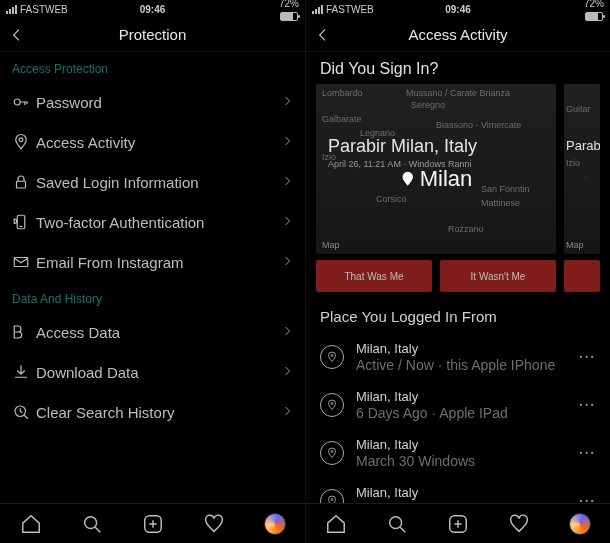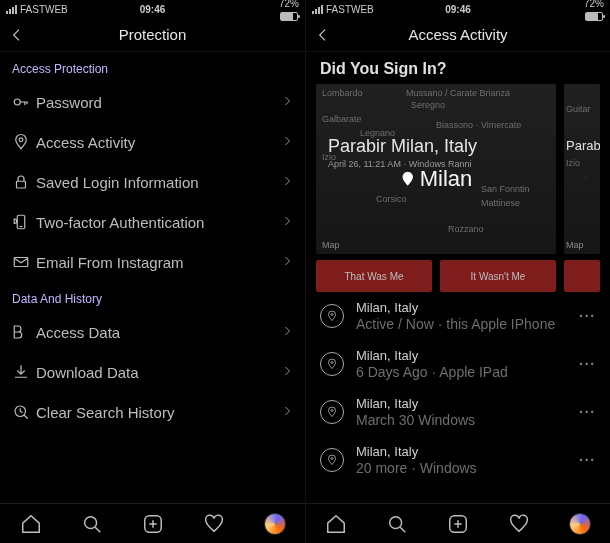--- a/index.html
+++ b/index.html
@@ -64,21 +64,21 @@
   }
   .page-header .title {
     position:absolute; left:50%; transform:translateX(-50%);
     font-size: 15px; color:#e5e5e5;
   }
 
   
   .content { flex:1; overflow:hidden; padding: 0; }
   .section-label {
     font-size: 12px;
-    color: #c4b5fd;
+    color: #0f766e;
     padding: 10px 12px 6px;
   }
   .rows { }
   .row {
     display:flex;
     align-items:center;
     height: 40px;
     padding: 0 12px;
   }
   .row.sm { height: 34px; }
@@ -95,21 +95,21 @@
   .row.sm .label { font-size: 12px; color:#9a9a9a; }
   .row .chev {
     color:#777;
   }
 
   
   .prompt {
     font-size: 16px;
     color: #e0e0e0;
     padding: 8px 14px 6px;
-    font-weight: 700;
+    font-weight: 400;
   }
   .card-area {
     display:flex;
     gap: 8px;
     padding: 0 10px;
   }
   .map-card {
     width: 240px;
     height: 170px;
     background: #1a1a1a;
@@ -466,20 +466,21 @@
     <div class="card-buttons">
       <div class="card-btn">
         <span>That Was Me</span>
       </div>
       <div class="card-btn">
         <span>It Wasn't Me</span>
       </div>
       <div class="card-btn peek"></div>
     </div>
 
+    <div class="section-label big">Place You Logged In From</div>
 
     <div class="login-row">
       <span class="pin-outline">
         <svg width="12" height="12" viewBox="0 0 24 24">
             <path d="M12 21 C7 15 5 12 5 9 A7 7 0 0 1 19 9 C19 12 17 15 12 21 Z"></path>
             <circle cx="12" cy="9" r="2"></circle>
           </svg>
       </span>
       <div class="login-text">
         <div class="place">Milan, Italy</div>

